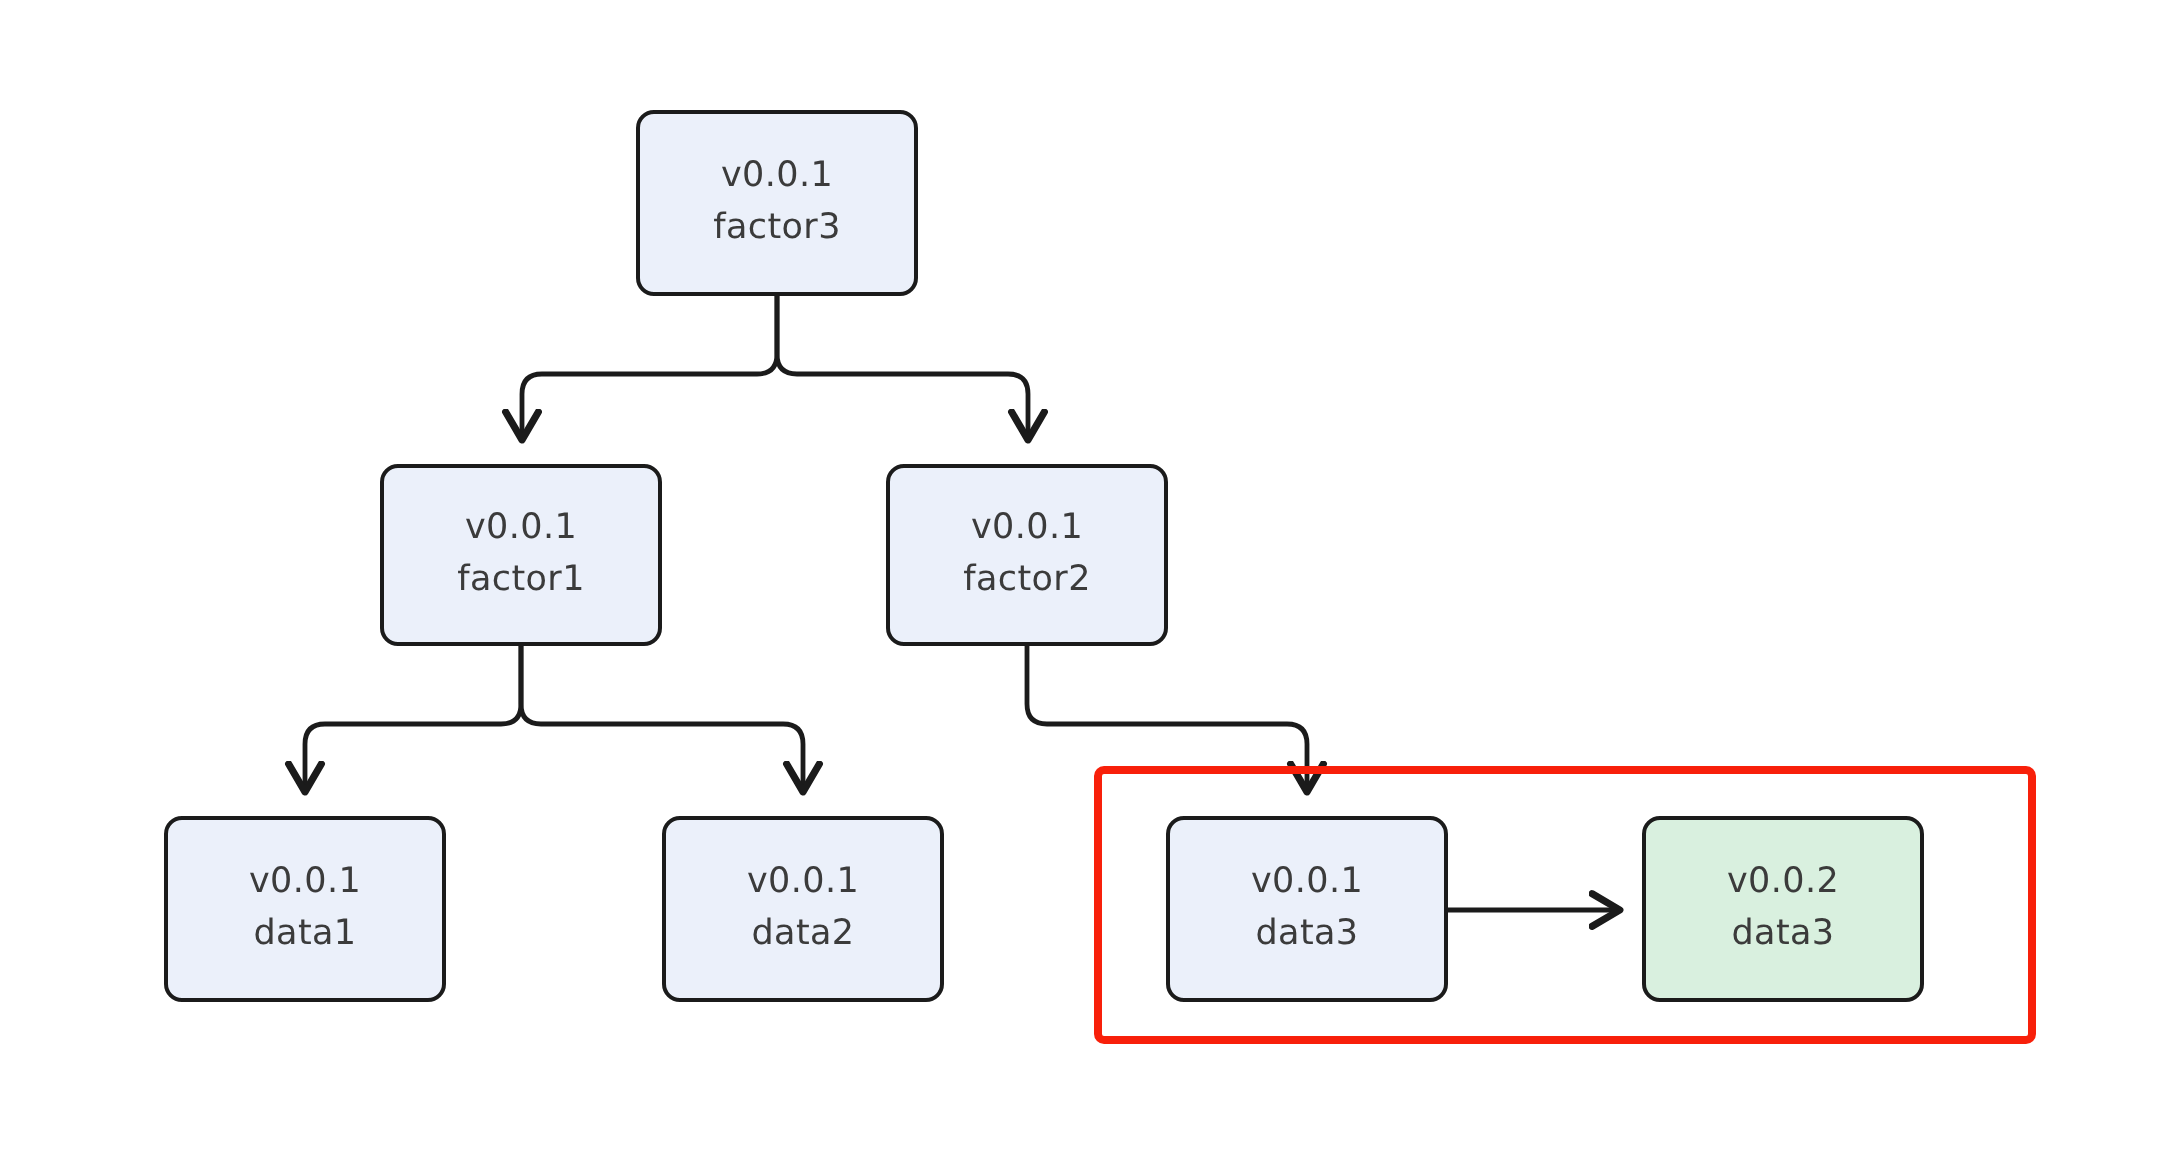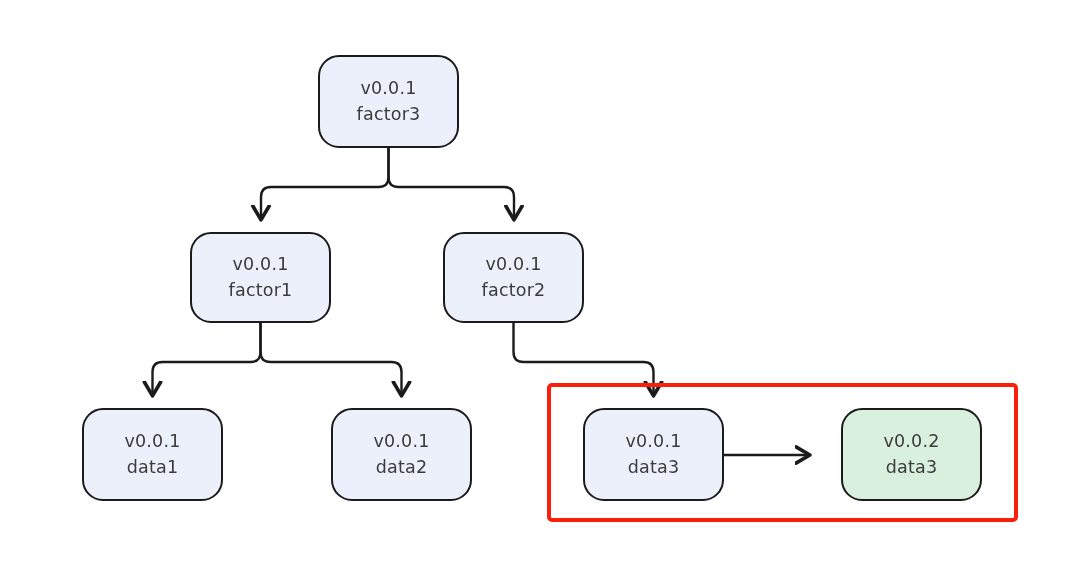--- a/index.html
+++ b/index.html
@@ -23,21 +23,21 @@
     position: absolute;
     left: 0;
     top: 0;
     width: 1080px;
     height: 575px;
   }
   .node {
     position: absolute;
     box-sizing: border-box;
     border: 2.4px solid #1b1b1b;
-    border-radius: 21px;
+    border-radius: 9px;
     display: flex;
     flex-direction: column;
     align-items: center;
     justify-content: center;
     line-height: 1.45;
     font-size: 17.5px;
     color: #3b3b3b;
     letter-spacing: 0.2px;
     z-index: 3;
   }
@@ -57,21 +57,21 @@
     z-index: 1;
   }
 
   
   #node-factor3 { left: 318px; top: 55px;  width: 141px; height: 93px; }
   #node-factor1 { left: 190px; top: 232px; width: 141px; height: 91px; }
   #node-factor2 { left: 443px; top: 232px; width: 141px; height: 91px; }
   #node-data1   { left: 82px;  top: 408px; width: 141px; height: 93px; }
   #node-data2   { left: 331px; top: 408px; width: 141px; height: 93px; }
   #node-data3-old { left: 583px; top: 408px; width: 141px; height: 93px; }
-  #node-data3-new { left: 821px; top: 408px; width: 141px; height: 93px; margin-left: 20px; }
+  #node-data3-new { left: 821px; top: 408px; width: 141px; height: 93px; }
 
   #group-highlight { left: 547px; top: 383px; width: 471px; height: 139px; }
 </style>
 </head>
 <body>
 
 <div id="canvas">
 
   <div class="group-box" id="group-highlight"></div>
 

